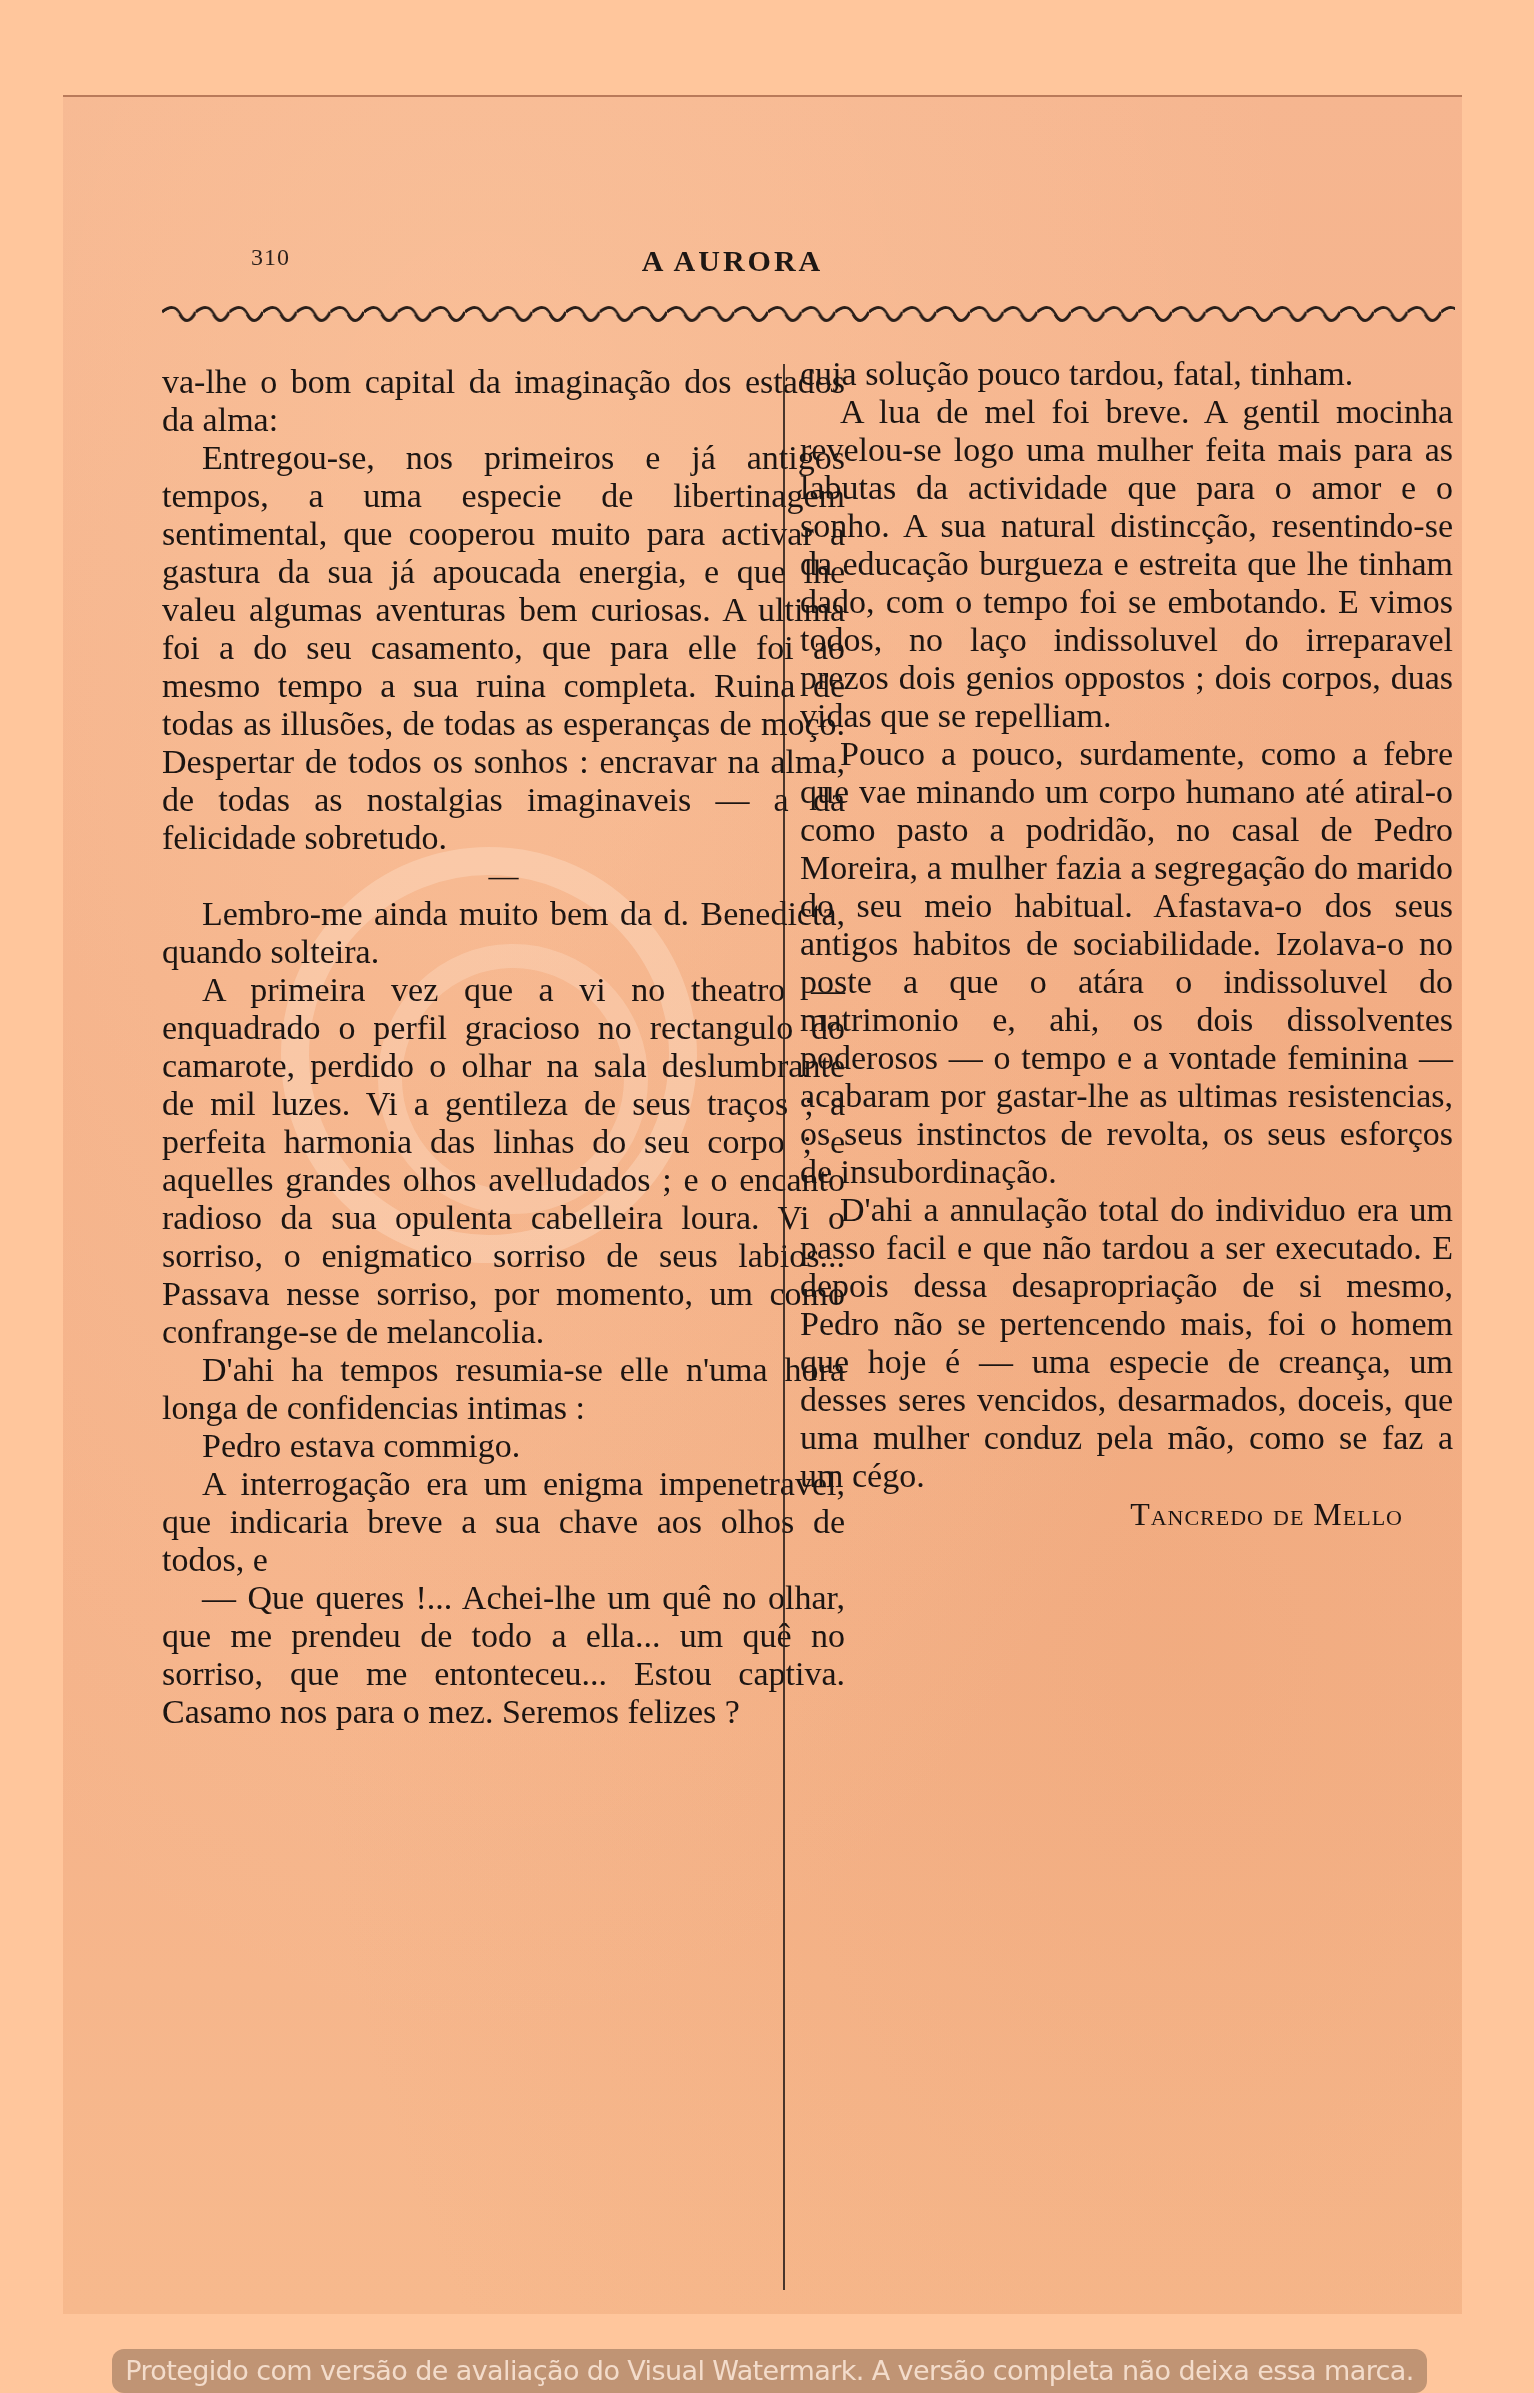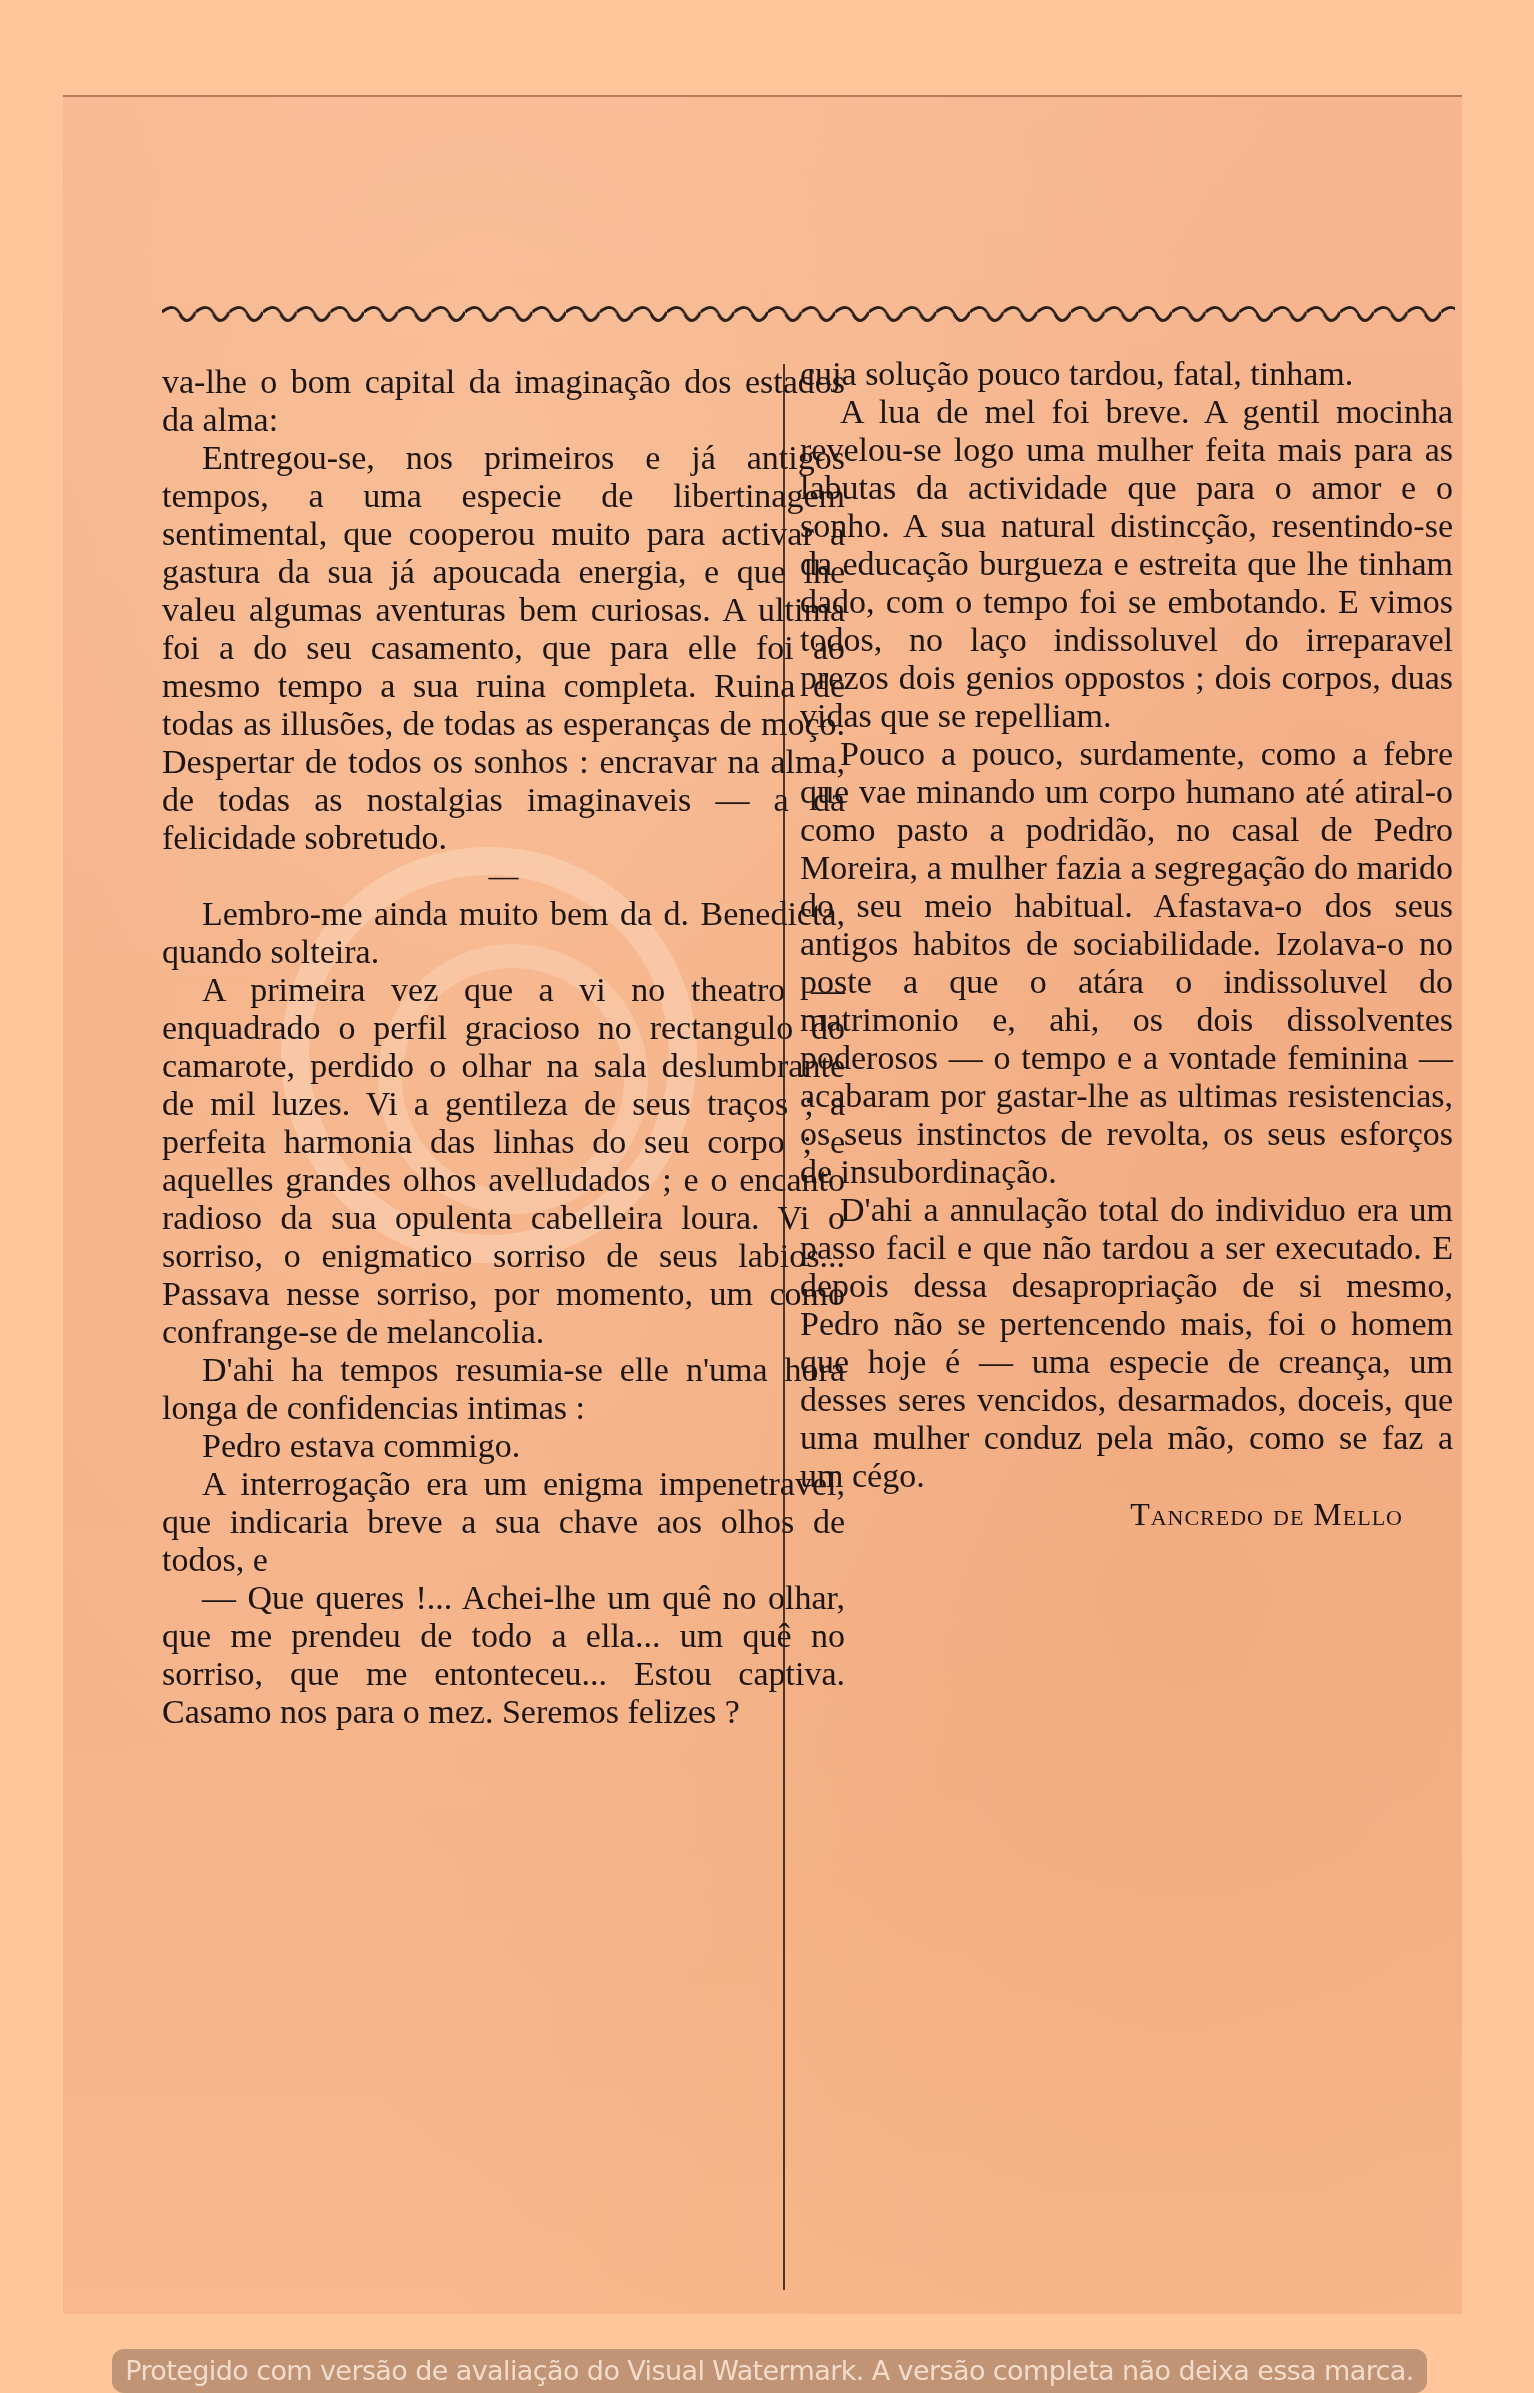--- a/index.html
+++ b/index.html
@@ -143,20 +143,24 @@
       letter-spacing: -0.6px;
       white-space: nowrap;
       overflow: hidden;
     }
   </style>
 </head>
 <body>
 
 <div class="page">
 
+  <div class="page-header">
+    <span class="page-number">310</span>
+    <div class="journal-title">A AURORA</div>
+  </div>
 
   <svg class="wave-rule" viewBox="0 0 1306 22" preserveAspectRatio="none">
     <defs>
       <pattern id="wave" x="0" y="0" width="34" height="22" patternUnits="userSpaceOnUse">
         <path d="M0 8 C 8 2, 14 2, 18 10 S 28 20, 34 8" fill="none" stroke="#2a1f1a" stroke-width="3.2"></path>
         <path d="M2 9 C 9 4, 14 4, 17 11" fill="none" stroke="#f5c4a0" stroke-width="1"></path>
       </pattern>
     </defs>
     <rect x="0" y="0" width="1306" height="22" fill="url(#wave)"></rect>
   </svg>

